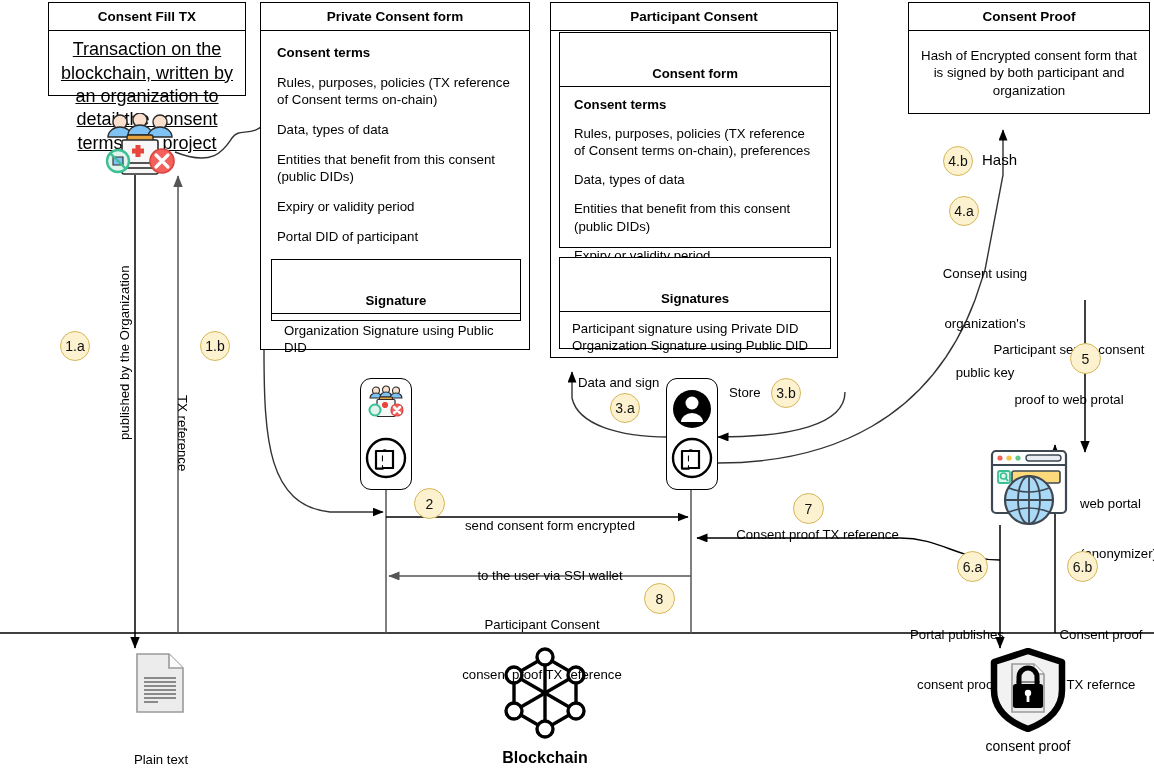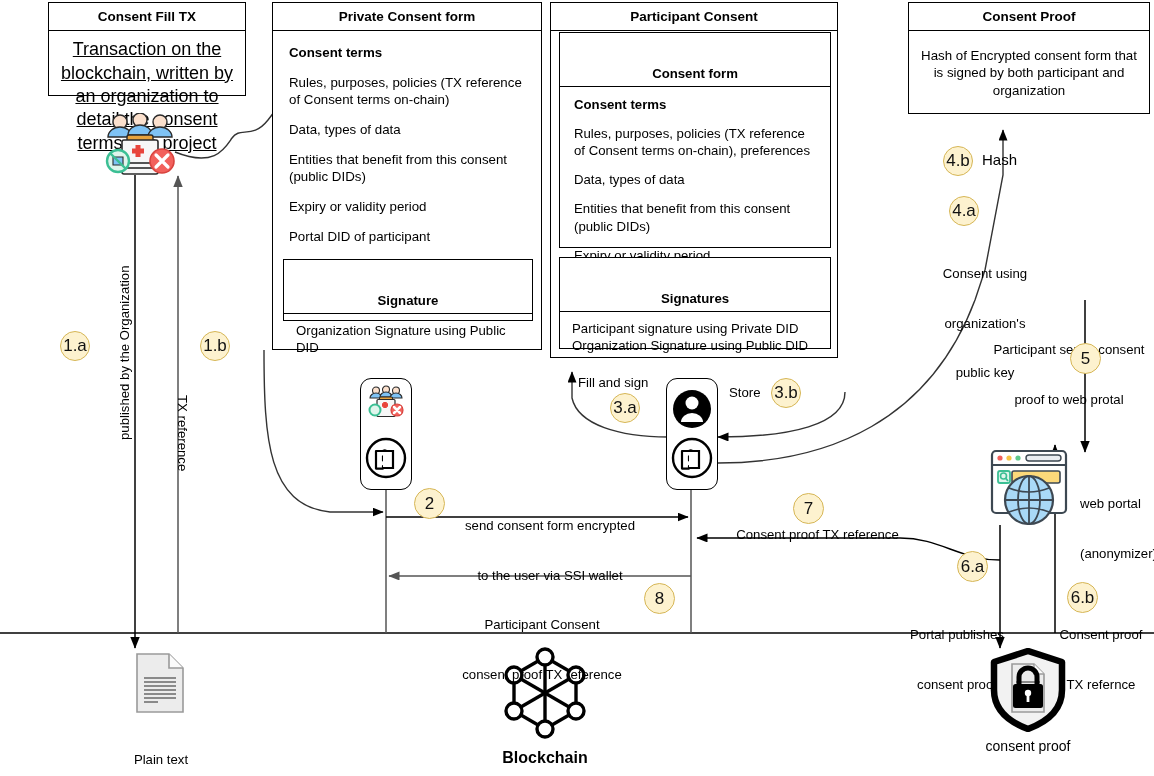--- a/index.html
+++ b/index.html
@@ -19,21 +19,21 @@
   .center{text-align:center;}
 
   
   .subbox{position:absolute;border:1.4px solid #000;background:#fff;box-sizing:border-box;}
   .sub-hdr{font-weight:bold;text-align:center;font-size:13.2px;padding:5px 4px 4px;
            border-bottom:1.4px solid #000;line-height:1.2;margin-top:28px;}
   .sub-body{padding:8px 12px;font-size:13.2px;line-height:1.3;}
 
   
   .badge{position:absolute;border-radius:50%;background:#fdf2cf;border:1.3px solid #d6b656;
-         display:flex;align-items:center;justify-content:center;font-size:17px;color:#111;
+         display:flex;align-items:center;justify-content:center;font-size:14px;color:#111;
          box-sizing:border-box;}
 
   
   .lbl{position:absolute;font-size:13.2px;line-height:1.25;color:#000;white-space:pre;}
   .lbl.c{text-align:center;}
   .vlbl{position:absolute;font-size:13.2px;color:#000;white-space:nowrap;
         transform-origin:0 0;}
   .big{font-size:16px;font-weight:bold;}
 
   .icon-wrap{position:absolute;}
@@ -90,21 +90,21 @@
     <path d="M985,270 L1003,175 L1003,130" stroke="#333" stroke-width="1.4" fill="none" marker-end="url(#ah)"></path>
 
     <path d="M264,350 C264,440 268,505 330,512 L383,512" stroke="#333" stroke-width="1.4" fill="none" marker-end="url(#ah)"></path>
   </svg>
 
   <div class="box" style="left:48px;top:2px;width:198px;height:94px;">
     <div class="box-hdr">Consent Fill TX</div>
     <div class="box-body center" style="font-size:18px;line-height:1.3;padding:7px 9px;text-decoration:underline;">Transaction on the blockchain, written by an organization to detail the consent terms of a project</div>
   </div>
 
-  <div class="box" style="left:272px;top:2px;width:270px;height:348px;">
+  <div class="box" style="left:260px;top:2px;width:270px;height:348px;">
     <div class="box-hdr">Private Consent form</div>
     <div class="box-body" style="padding:13px 16px 0;">
       <div class="b-line b-strong">Consent terms</div>
       <div class="b-line">Rules, purposes, policies (TX reference of Consent terms on-chain)</div>
       <div class="b-line">Data, types of data</div>
       <div class="b-line">Entities that benefit from this consent (public DIDs)</div>
       <div class="b-line">Expiry or validity period</div>
       <div class="b-line">Portal DID of participant</div>
     </div>
     <div class="subbox" style="left:10px;top:256px;width:250px;height:62px;">
@@ -298,21 +298,21 @@
   <div class="lbl c" style="left:955px;top:738px;width:146px;font-size:14px;">consent proof</div>
 
   <div class="vlbl" style="left:117px;top:440px;transform:rotate(-90deg);">published by the Organization</div>
   <div class="vlbl" style="left:190px;top:395px;transform:rotate(90deg);">TX reference</div>
 
   <div class="lbl c" style="left:450px;top:485px;width:200px;">
     <div>send consent form encrypted</div>
     <div>to the user via SSI wallet</div>
   </div>
 
-  <div class="lbl" style="left:578px;top:375px;">Fill and sign</div>
+  <div class="lbl" style="left:578px;top:375px;">Data and sign</div>
   <div class="lbl" style="left:729px;top:385px;">Store</div>
 
   <div class="lbl c" style="left:930px;top:233px;width:110px;">
     <div>Consent using</div>
     <div>organization's</div>
     <div>public key</div>
   </div>
 
   <div class="lbl" style="left:982px;top:151px;font-size:15px;">Hash</div>
 
@@ -340,17 +340,17 @@
 
   <div class="badge" style="left:60px;top:331px;width:30px;height:30px;">1.a</div>
   <div class="badge" style="left:200px;top:331px;width:30px;height:30px;">1.b</div>
   <div class="badge" style="left:414px;top:488px;width:31px;height:31px;">2</div>
   <div class="badge" style="left:610px;top:393px;width:30px;height:30px;">3.a</div>
   <div class="badge" style="left:771px;top:378px;width:30px;height:30px;">3.b</div>
   <div class="badge" style="left:949px;top:196px;width:30px;height:30px;">4.a</div>
   <div class="badge" style="left:943px;top:146px;width:30px;height:30px;">4.b</div>
   <div class="badge" style="left:1070px;top:343px;width:31px;height:31px;">5</div>
   <div class="badge" style="left:957px;top:551px;width:31px;height:31px;">6.a</div>
-  <div class="badge" style="left:1067px;top:582px;width:31px;height:31px;">6.b</div>
+  <div class="badge" style="left:1067px;top:551px;width:31px;height:31px;">6.b</div>
   <div class="badge" style="left:793px;top:493px;width:31px;height:31px;">7</div>
   <div class="badge" style="left:644px;top:583px;width:31px;height:31px;">8</div>
 
 </div>
 
 </body></html>

